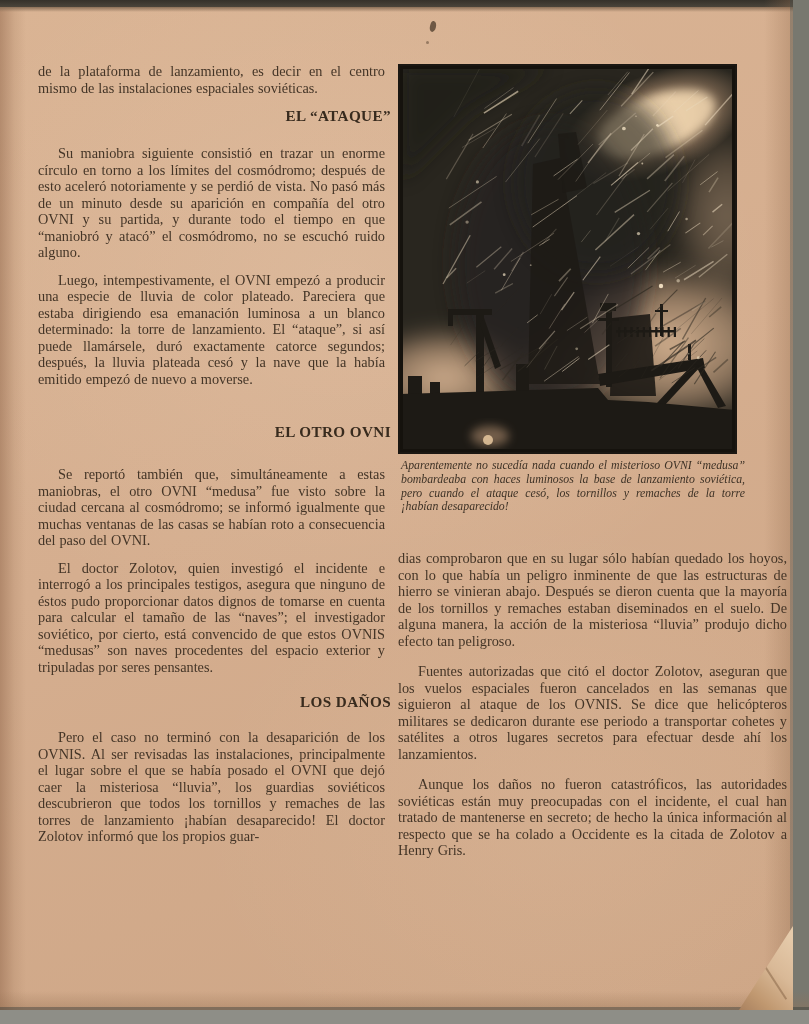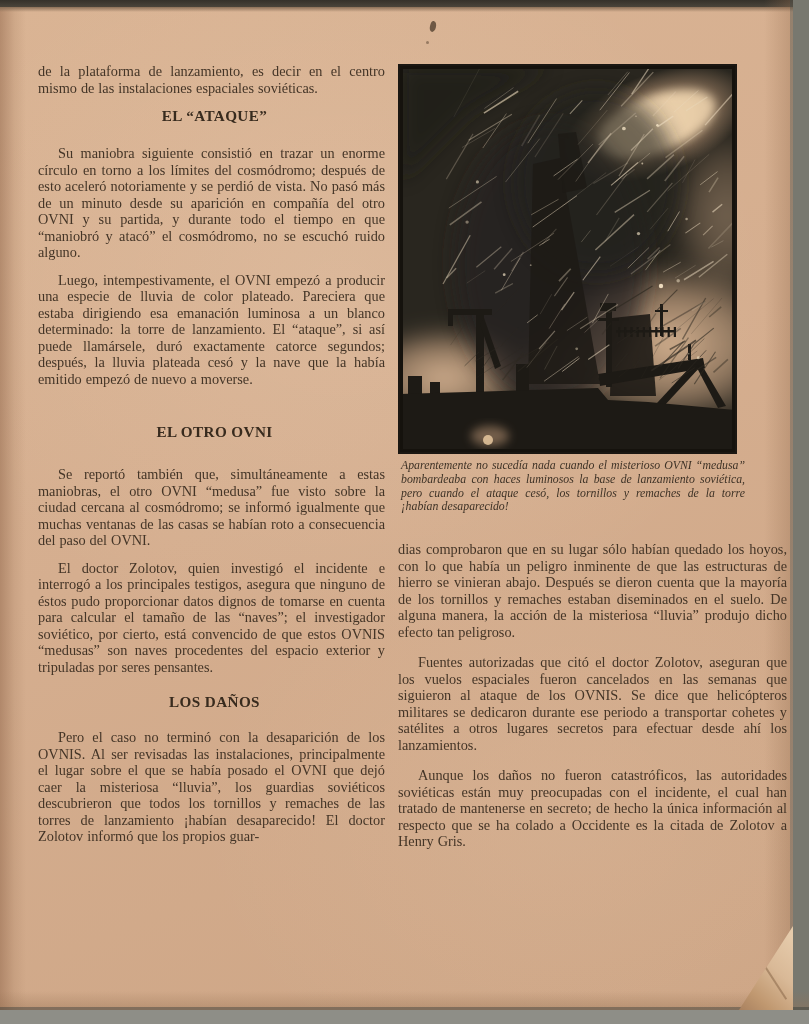--- a/index.html
+++ b/index.html
@@ -28,30 +28,30 @@
   .page-curl{position:absolute;right:16px;bottom:14px;width:54px;height:84px;
     clip-path:polygon(100% 0,100% 100%,0 100%);
     background:linear-gradient(222deg,#e6cbab 8%,#d9b997 45%,#c09870 78%,#a9815f 100%);}
   .page-curl:before{content:"";position:absolute;left:10px;top:14px;width:70px;height:2px;background:rgba(130,95,66,.5);transform:rotate(57deg);transform-origin:left top;}
 
   
   .col-left{position:absolute;left:38px;top:63px;width:353px;}
   .col-right{position:absolute;left:398px;top:64px;width:391px;}
   .para{font-size:14.3px;line-height:16.5px;text-align:justify;text-indent:20px;margin:0 6px 11px 0;word-spacing:.4px;}
   .cont{text-indent:0;}
-  .heading{font-size:15.2px;font-weight:bold;letter-spacing:.4px;text-align:center;color:#382b1e;margin:0;}
+  .heading{font-size:15.2px;font-weight:bold;letter-spacing:.4px;text-align:right;color:#382b1e;margin:0;}
   .h-0{margin:10px 0 20px;}
   .h-1{margin:36px 0 25px;}
   .h-2{margin:18px 0 18px;}
   .col-right .para{margin:0 0 14px 0;}
 
   figure.photo{margin:0;width:339px;height:390px;border:2px solid #1b1712;box-sizing:border-box;background:#29261f;overflow:hidden;position:relative;}
   figure.photo svg{display:block;}
   .caption{width:344px;margin:5px 0 0 3px;font-size:11.8px;line-height:13.8px;font-style:italic;text-align:justify;color:#3e3226;word-spacing:.3px;}
-  .right-text{width:389px;margin-top:27px;}
+  .right-text{width:389px;margin-top:36px;}
 </style>
 </head>
 <body>
 
 <div class="page">
   <div class="gutter"></div>
   <div class="scan-top"></div>
   <div class="scan-top-soft"></div>
   <div class="edge-right-shade"></div>
   <div class="edge-right-line"></div>

